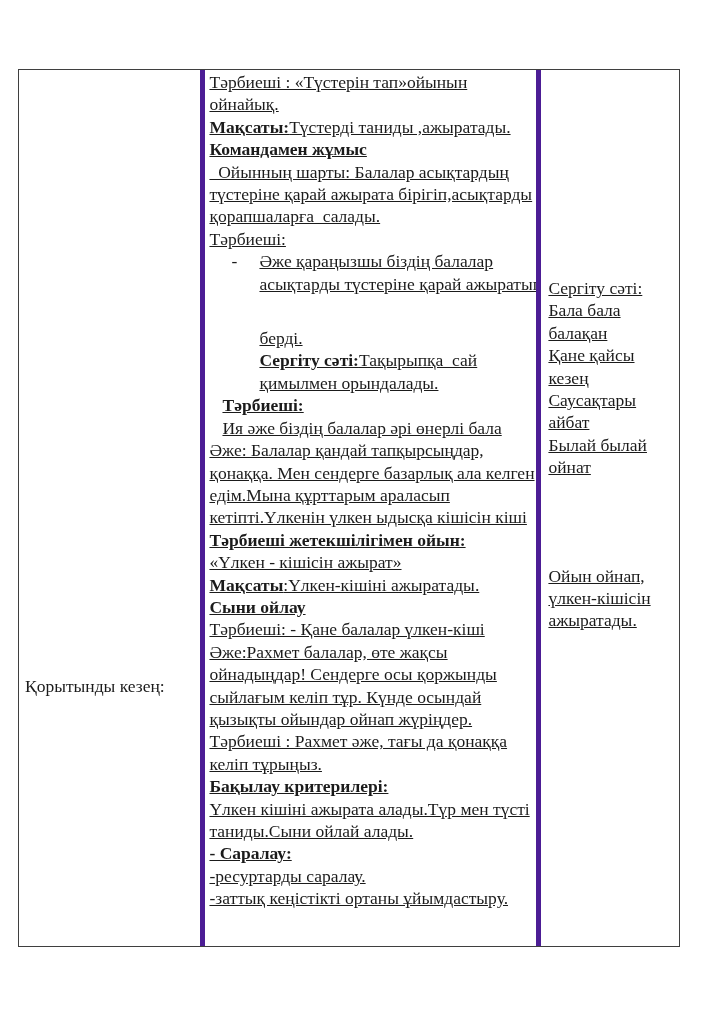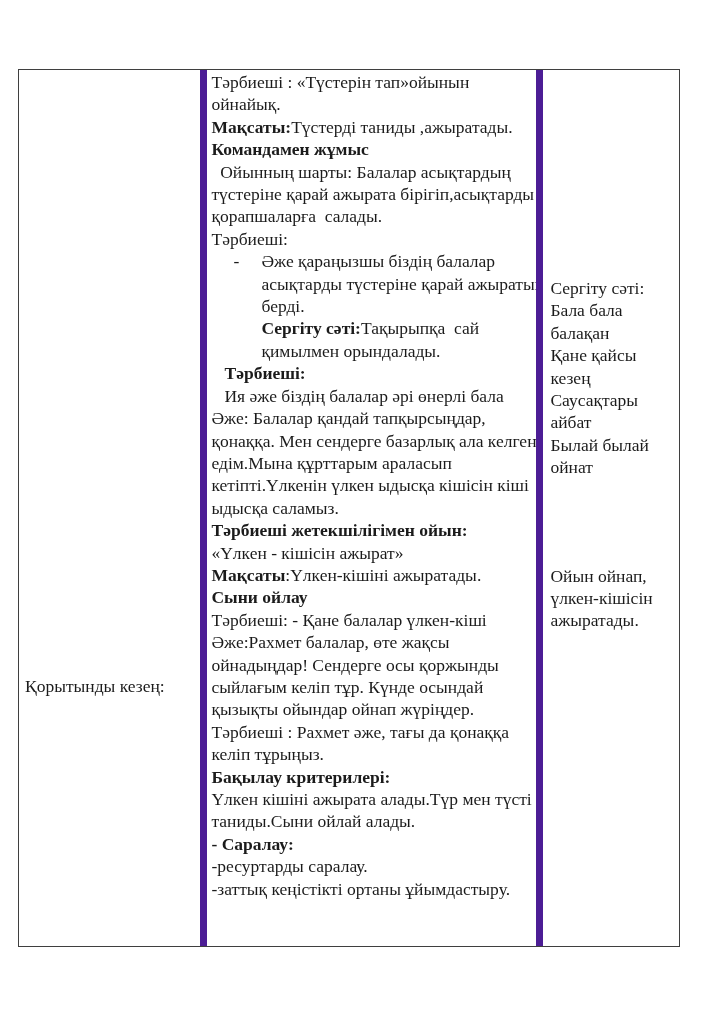--- a/index.html
+++ b/index.html
@@ -21,21 +21,21 @@
     display: flex;
     box-sizing: border-box;
     border: 1px solid #3f3f3f;
   }
   .cell {
     box-sizing: border-box;
     overflow: hidden;
     font-size: 17.5px;
     line-height: 22.4px;
   }
-  .cell + .cell { border-left: 7px solid #4c1d95; }
+  .cell + .cell { border-left: 5px solid #4c1d95; text-decoration: underline; }
   #cell-stage   { width: 182px; padding: 605px 4px 0 6px; }
   #cell-content { width: 337px; padding: 1px 2px 0 4px; }
   #cell-side    { width: 143px; padding: 207px 4px 0 7px; }
   .tline { white-space: pre; }
   .b { font-weight: bold; }
   .stage-label { font-weight: normal; white-space: nowrap; }
   #side-block2 { margin-top: 86px; }
 </style>
 </head>
 <body>
@@ -52,30 +52,29 @@
     <div class="tline"><span>Тәрбиеші : «Түстерін тап»ойынын</span></div>
         <div class="tline"><span>ойнайық.</span></div>
         <div class="tline"><span class="b">Мақсаты:</span><span>Түстерді таниды ,ажыратады.</span></div>
         <div class="tline"><span class="b">Командамен жұмыс</span></div>
         <div class="tline"><span>  Ойынның шарты: Балалар асықтардың</span></div>
         <div class="tline"><span>түстеріне қарай ажырата бірігіп,асықтарды</span></div>
         <div class="tline"><span>қорапшаларға  салады.</span></div>
         <div class="tline"><span>Тәрбиеші:</span></div>
         <div class="tline" style="padding-left: 22px;"><span style="display: inline-block; width: 28px;">-</span><span>Әже қараңызшы біздің балалар</span></div>
         <div class="tline" style="padding-left: 50px;"><span>асықтарды түстеріне қарай ажыратып</span></div>
-        <div class="tline" style="padding-left: 50px;"><span>берді.</span></div>
+        <div class="tline" style="padding-left: 50px; margin-top: 32px;"><span>берді.</span></div>
         <div class="tline" style="padding-left: 50px;"><span class="b">Сергіту сәті:</span><span>Тақырыпқа  сай</span></div>
         <div class="tline" style="padding-left: 50px;"><span>қимылмен орындалады.</span></div>
         <div class="tline" style="padding-left: 13px;"><span class="b">Тәрбиеші:</span></div>
         <div class="tline" style="padding-left: 13px;"><span>Ия әже біздің балалар әрі өнерлі бала</span></div>
         <div class="tline"><span>Әже: Балалар қандай тапқырсыңдар,</span></div>
         <div class="tline"><span>қонаққа. Мен сендерге базарлық ала келген</span></div>
         <div class="tline"><span>едім.Мына құрттарым араласып</span></div>
         <div class="tline"><span>кетіпті.Үлкенін үлкен ыдысқа кішісін кіші</span></div>
-        <div class="tline"><span>ыдысқа саламыз.</span></div>
         <div class="tline"><span class="b">Тәрбиеші жетекшілігімен ойын:</span></div>
         <div class="tline"><span>«Үлкен - кішісін ажырат»</span></div>
         <div class="tline"><span class="b">Мақсаты</span><span>:Үлкен-кішіні ажыратады.</span></div>
         <div class="tline"><span class="b">Сыни ойлау</span></div>
         <div class="tline"><span>Тәрбиеші: - Қане балалар үлкен-кіші</span></div>
         <div class="tline"><span>Әже:Рахмет балалар, өте жақсы</span></div>
         <div class="tline"><span>ойнадыңдар! Сендерге осы қоржынды</span></div>
         <div class="tline"><span>сыйлағым келіп тұр. Күнде осындай</span></div>
         <div class="tline"><span>қызықты ойындар ойнап жүріңдер.</span></div>
         <div class="tline"><span>Тәрбиеші : Рахмет әже, тағы да қонаққа</span></div>

